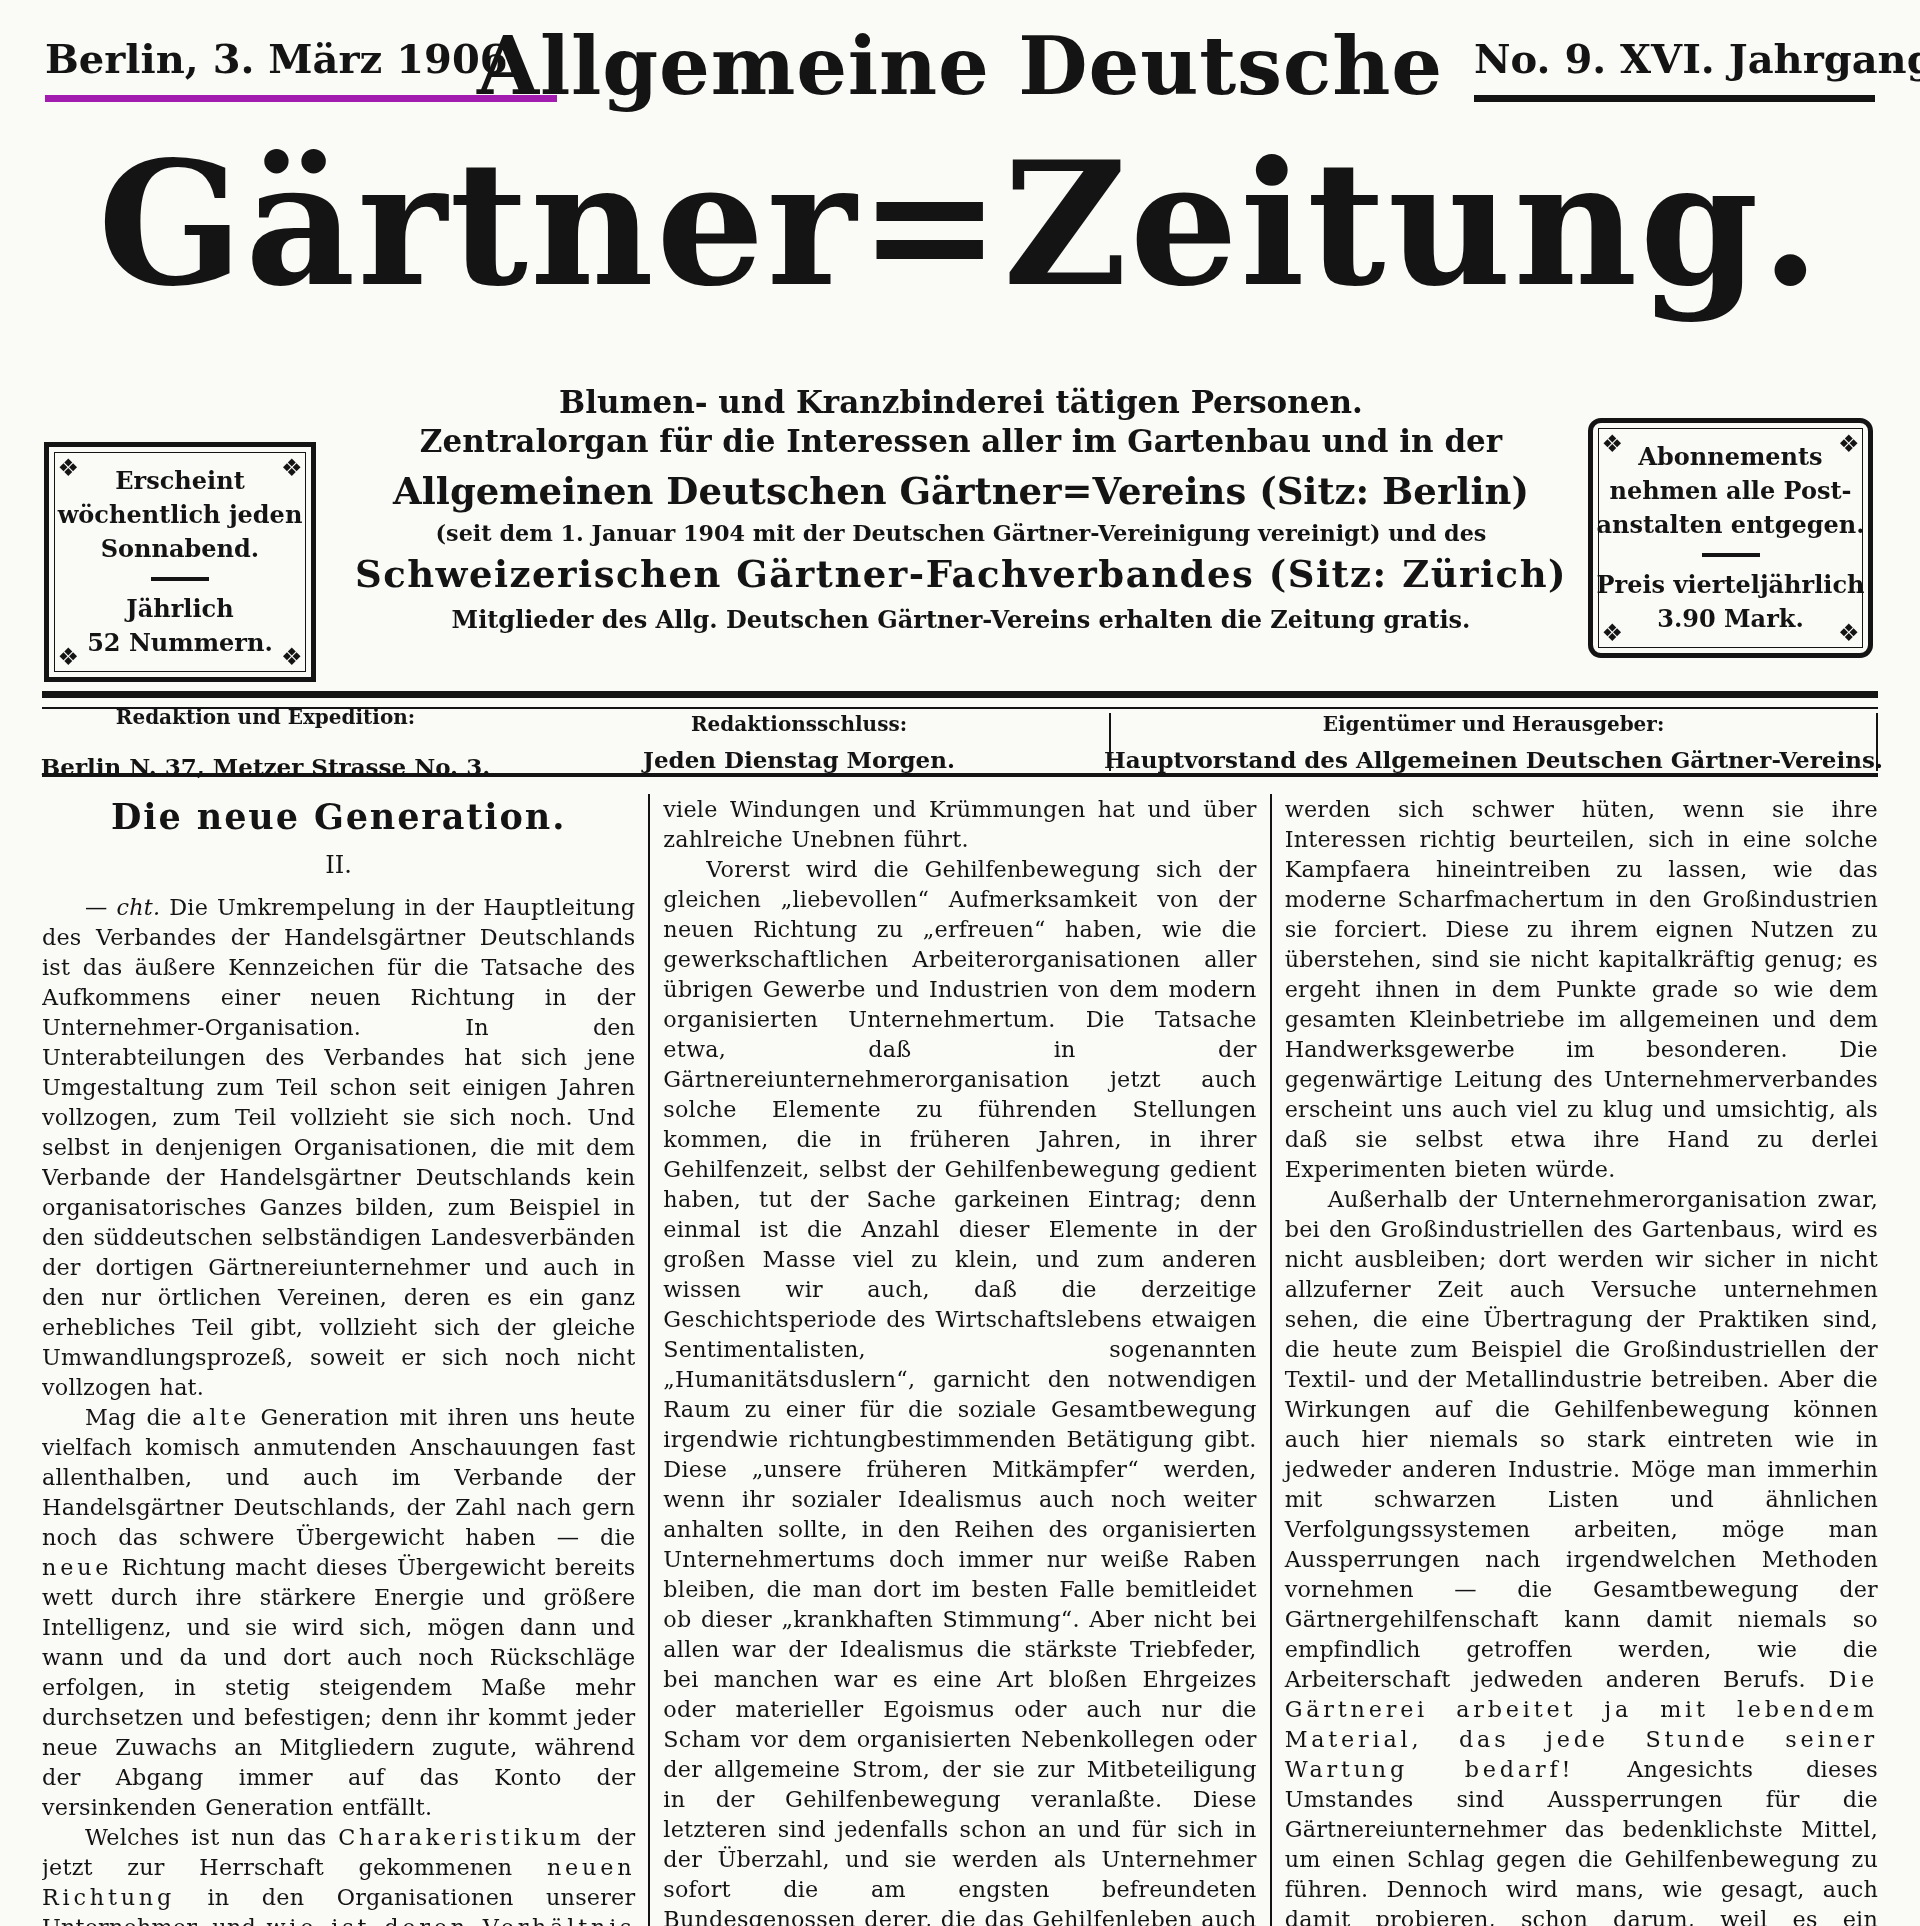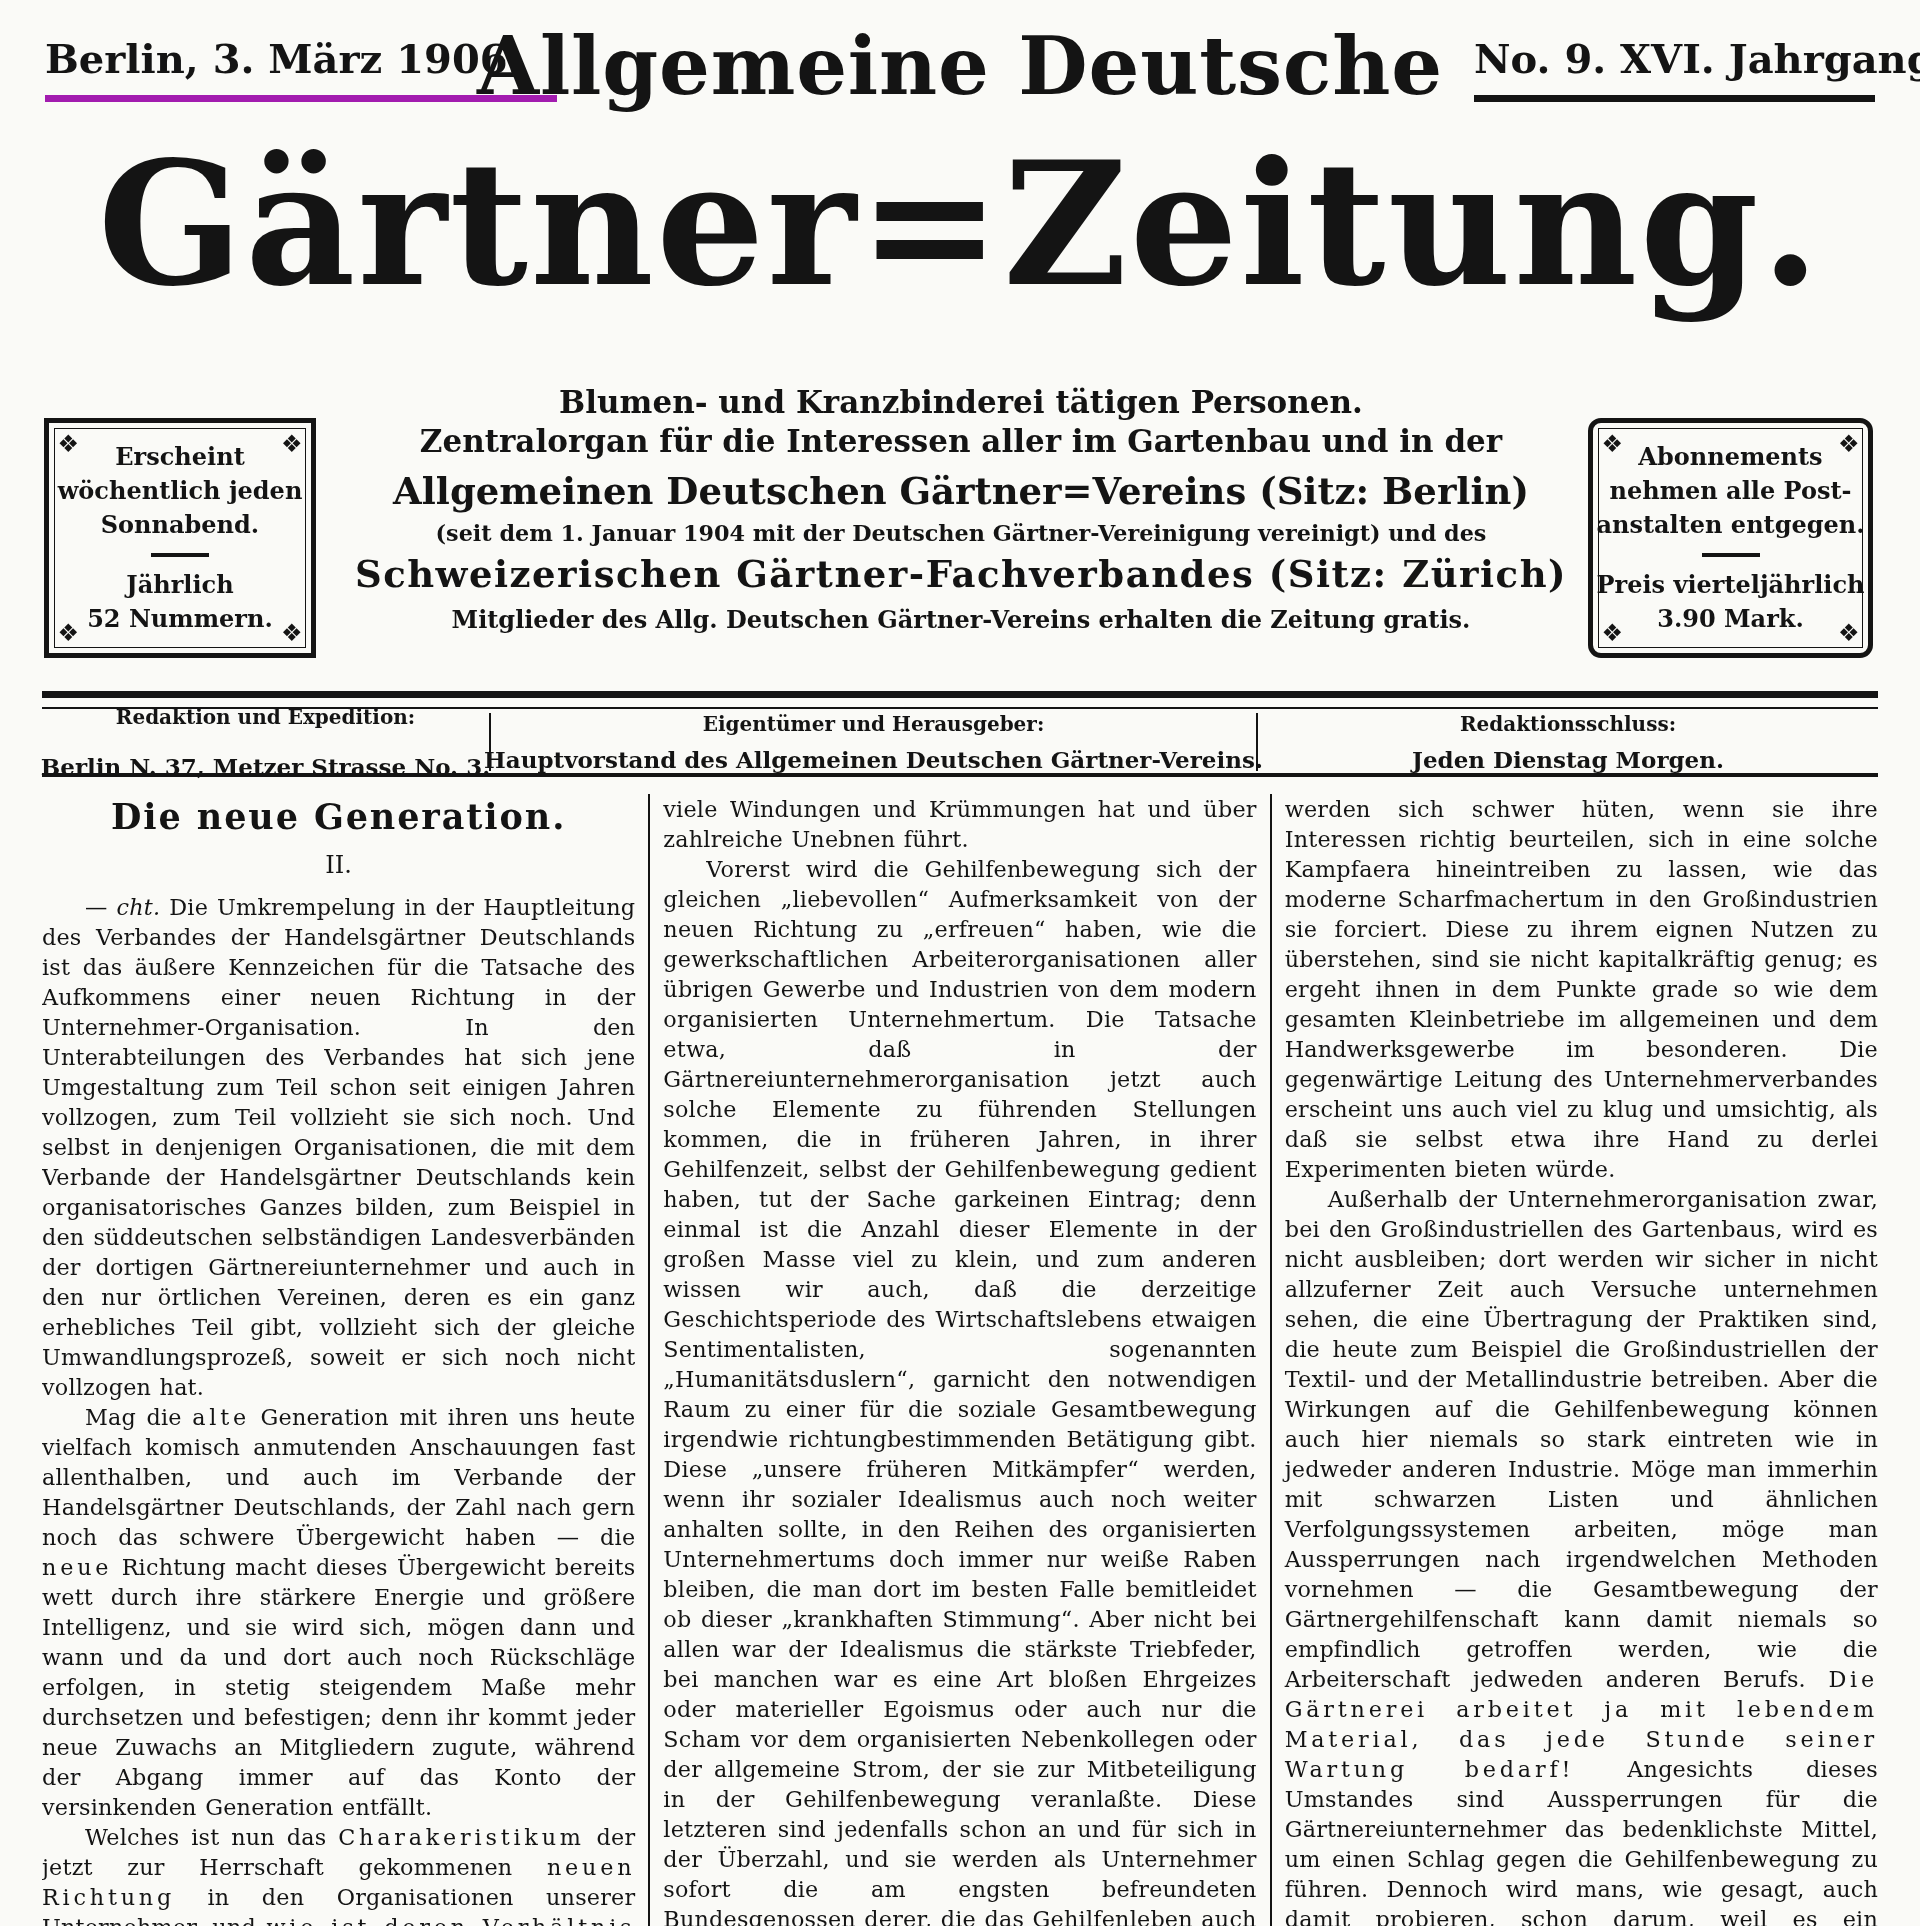--- a/index.html
+++ b/index.html
@@ -12,21 +12,21 @@
   
   .date{left:45px;top:35px;width:512px;font-size:40px;font-weight:bold;
         padding-bottom:13px;border-bottom:7px solid #a21caf;white-space:nowrap;}
   .issue{right:45px;top:35px;width:401px;font-size:40px;font-weight:bold;text-align:center;
         padding-bottom:13px;border-bottom:7px solid #141414;white-space:nowrap;}
   .title-top{left:0;right:0;top:18.5px;text-align:center;font-size:80px;font-weight:bold;letter-spacing:0.8px;}
   .title-main{left:0;right:0;top:124px;text-align:center;font-size:170px;font-weight:bold;
         letter-spacing:2.3px;margin:0;white-space:nowrap;}
   
   .box{border:5.4px solid #141414;box-sizing:border-box;}
-  .box-left{left:44px;top:418px;width:272px;height:240px;}
+  .box-left{left:44px;top:442px;width:272px;height:240px;}
   .box-right{right:47px;top:418px;width:285px;height:240px;border-radius:13px;}
   .box-inner{position:absolute;inset:4.6px;border:1.9px solid #141414;}
   .box-content{position:absolute;inset:11.6px;display:flex;flex-direction:column;
         align-items:center;justify-content:center;text-align:center;}
   .box-line{font-size:24px;font-weight:bold;line-height:34px;white-space:nowrap;}
   .box-divider{width:58px;height:3.5px;background:#141414;margin:11.6px auto;}
   .corner{position:absolute;font-family:"DejaVu Sans",sans-serif;font-size:24px;line-height:24px;color:#141414;}
   .corner::before{content:"❖";}
   .c-tl{top:8.5px;left:8.5px;} .c-tr{top:8.5px;right:8.5px;}
   .c-bl{bottom:8.5px;left:8.5px;} .c-br{bottom:8.5px;right:8.5px;}
@@ -113,27 +113,27 @@
   </div>
 </aside>
 
 <div class="abs rule rule-heavy"></div>
 <div class="abs rule rule-thin"></div>
 <div class="abs infobar">
   <div class="cell cell-1">
     <div class="lbl">Redaktion und Expedition:</div>
     <div class="val">Berlin N. 37, Metzer Strasse No. 3.</div>
   </div>
+  <div class="cell cell-3">
+    <div class="lbl">Redaktionsschluss:</div>
+    <div class="val">Jeden Dienstag Morgen.</div>
+  </div>
   <div class="cell cell-2">
     <div class="lbl">Eigentümer und Herausgeber:</div>
     <div class="val">Hauptvorstand des Allgemeinen Deutschen Gärtner-Vereins.</div>
-  </div>
-  <div class="cell cell-3">
-    <div class="lbl">Redaktionsschluss:</div>
-    <div class="val">Jeden Dienstag Morgen.</div>
   </div>
 </div>
 <div class="abs rule rule-bottom"></div>
 
 <main class="abs bodygrid">
   <section class="col col-1">
     <h2 class="article-title">Die neue Generation.</h2>
     <div class="article-part">II.</div>
     <div>
         <p class="ind">— <em>cht.</em> Die Umkrempelung in der Hauptleitung des Verbandes der Handelsgärtner Deutschlands ist das äußere Kennzeichen für die Tatsache des Aufkommens einer neuen Richtung in der Unternehmer-Organisation. In den Unterabteilungen des Verbandes hat sich jene Umgestaltung zum Teil schon seit einigen Jahren vollzogen, zum Teil vollzieht sie sich noch. Und selbst in denjenigen Organisationen, die mit dem Verbande der Handelsgärtner Deutschlands kein organisatorisches Ganzes bilden, zum Beispiel in den süddeutschen selbständigen Landesverbänden der dortigen Gärtnereiunternehmer und auch in den nur örtlichen Vereinen, deren es ein ganz erhebliches Teil gibt, vollzieht sich der gleiche Umwandlungsprozeß, soweit er sich noch nicht vollzogen hat.</p>

